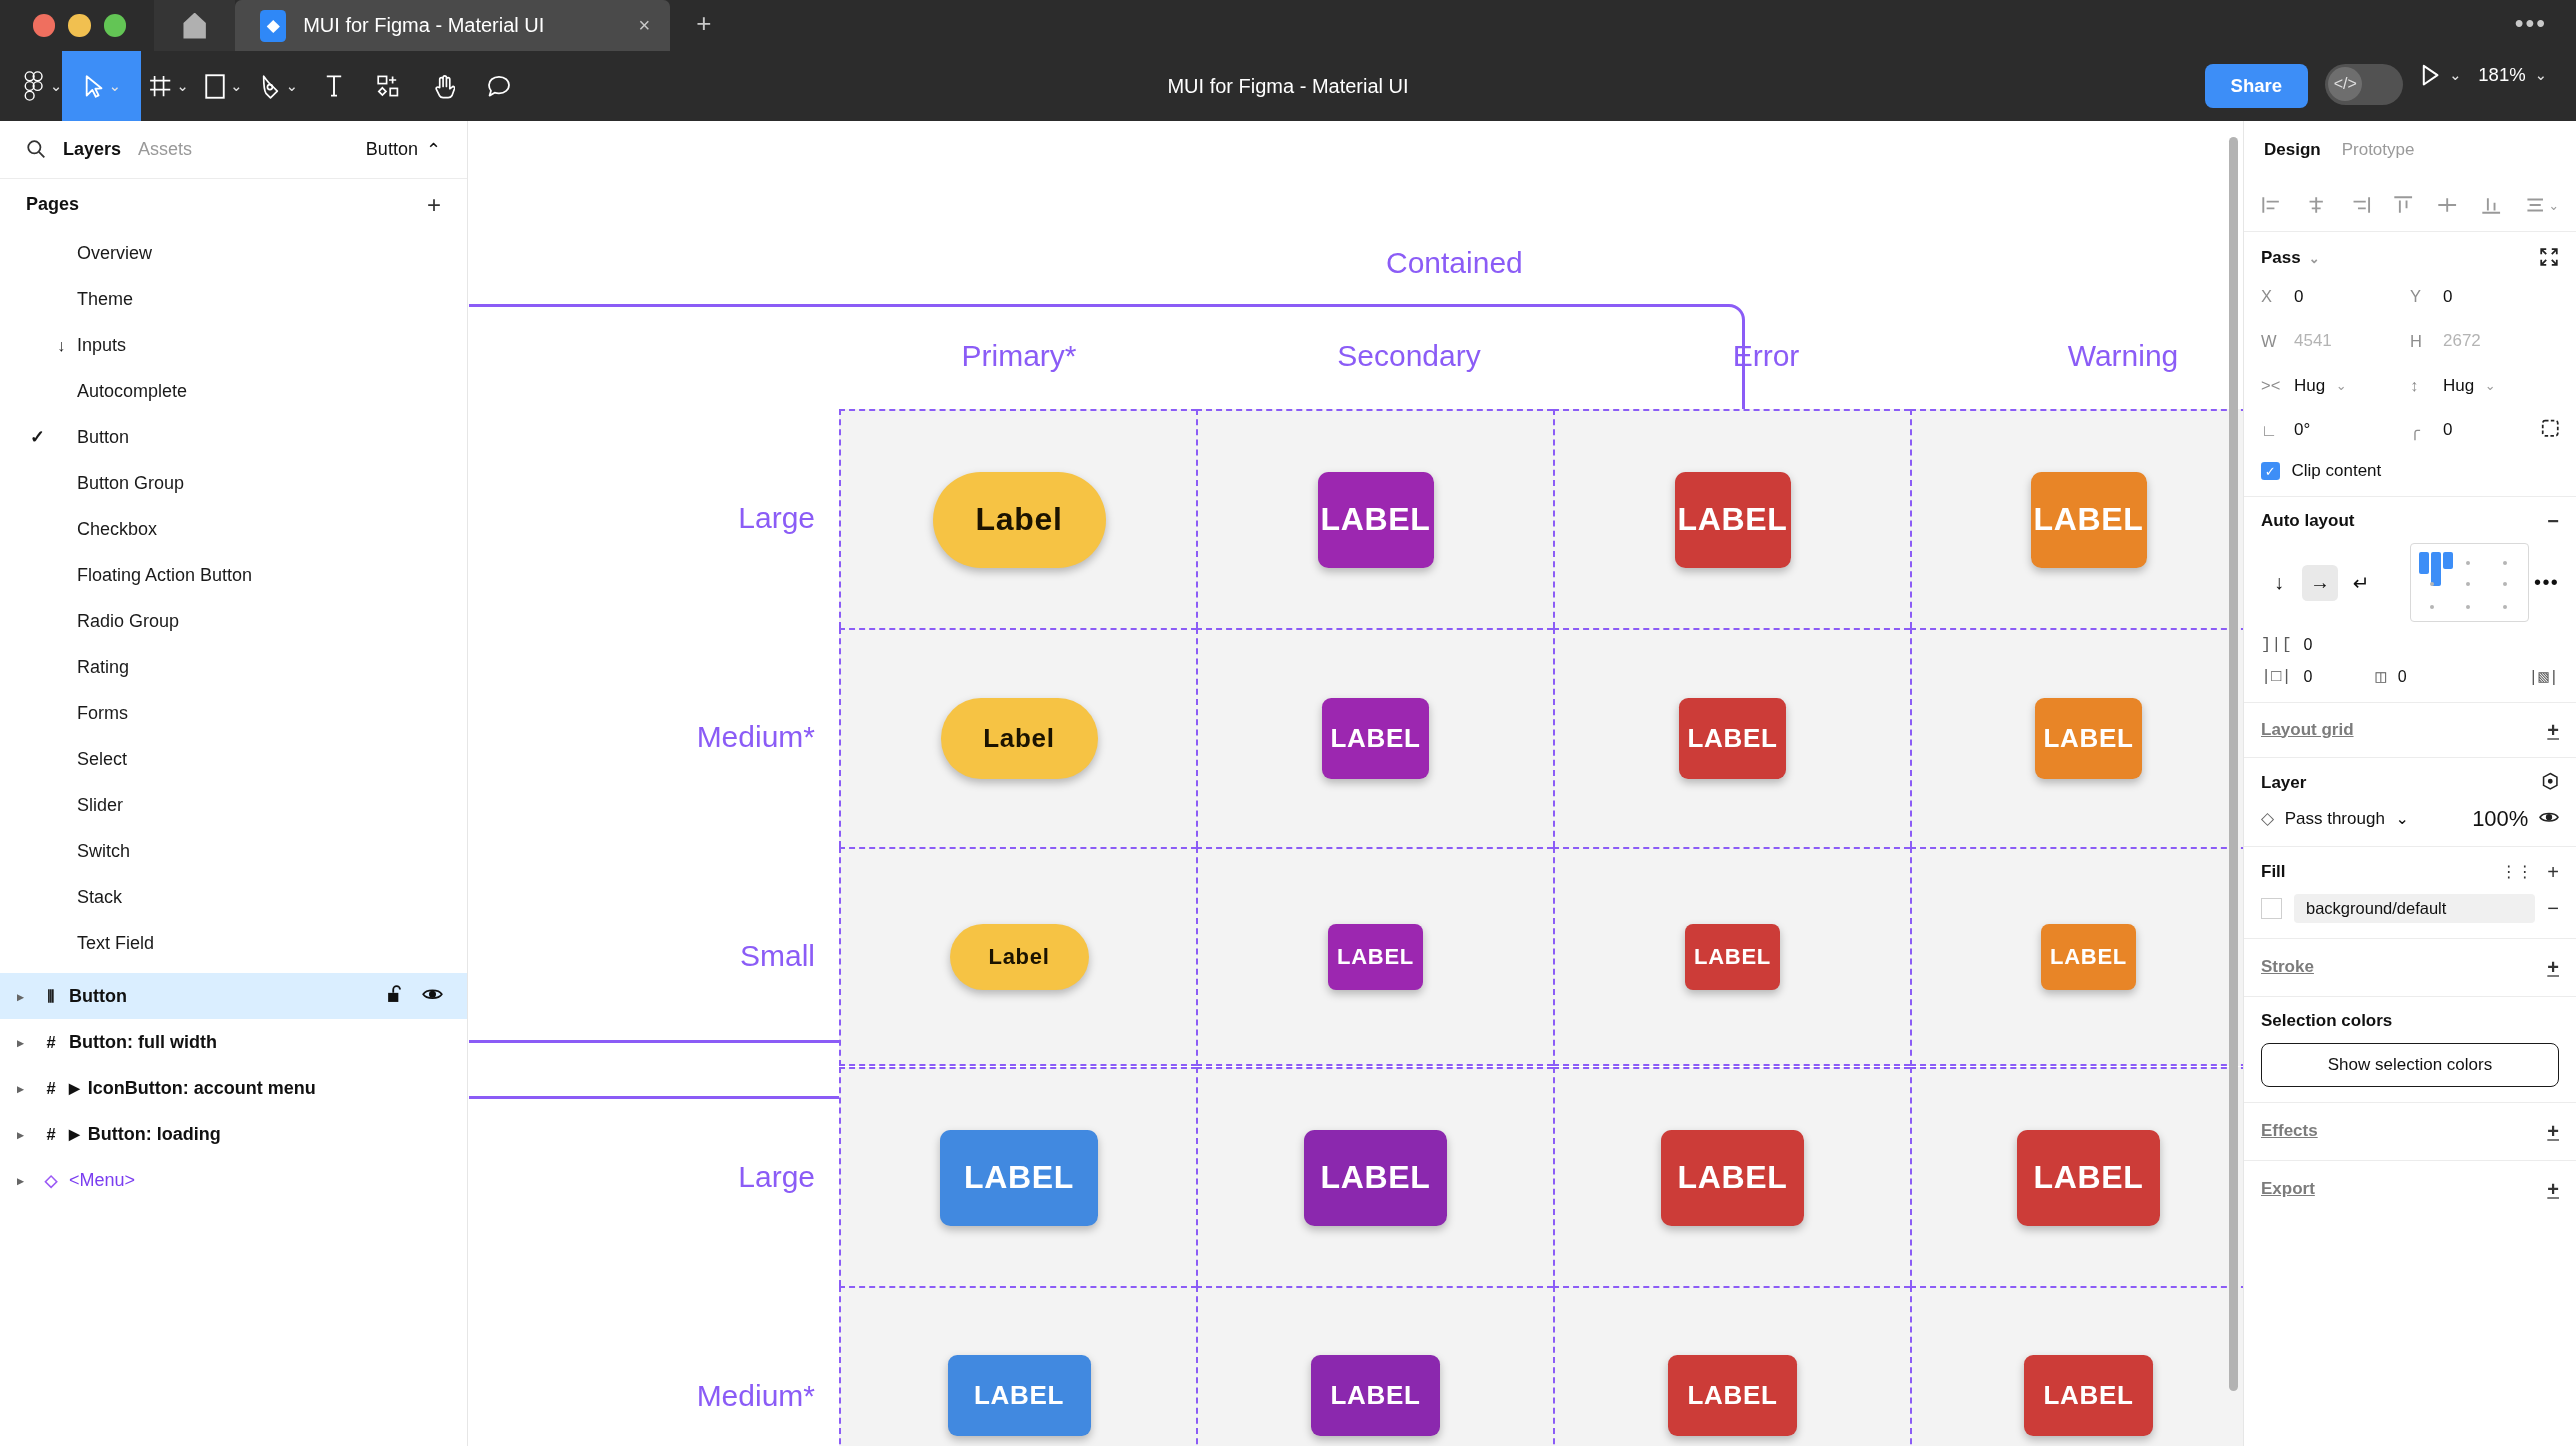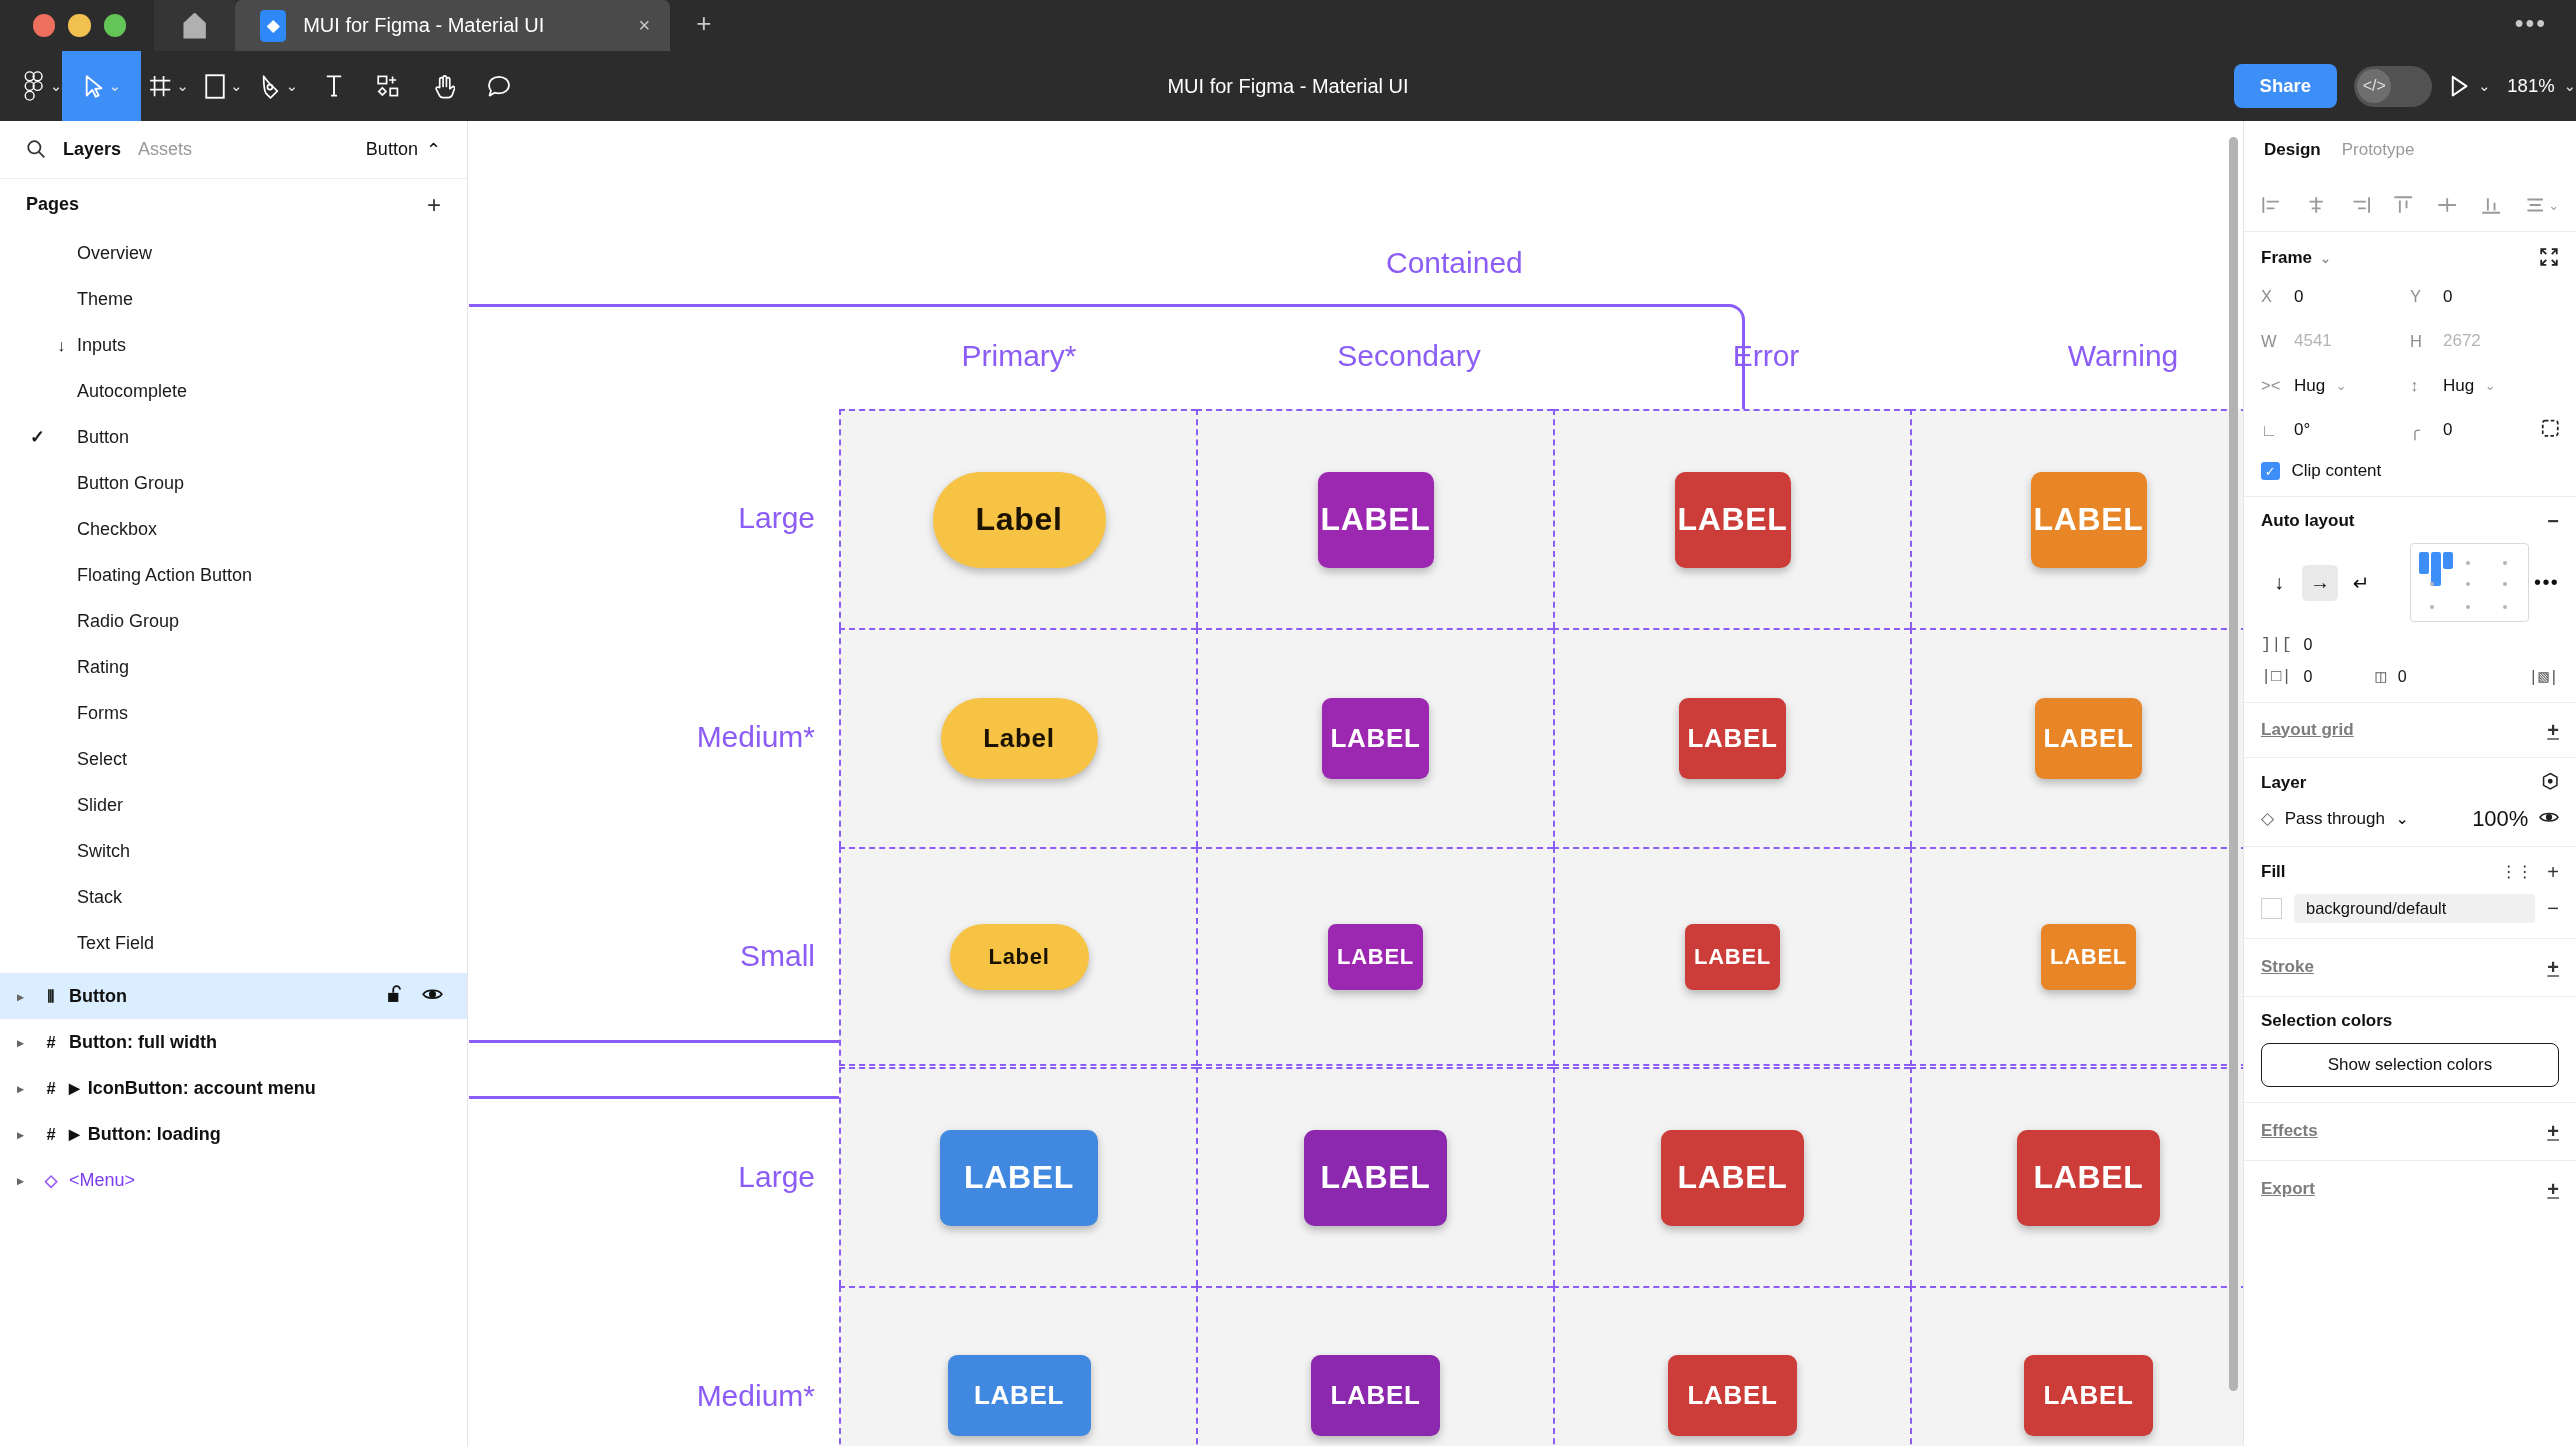--- a/index.html
+++ b/index.html
@@ -56,21 +56,21 @@
     height: 70px; min-width: 55px; display: flex; align-items: center;
     justify-content: center; gap: 5.3px; color: #ffffff; cursor: pointer;
   }
   .tb-btn.active { background: #3d8ef7; }
   .tb-btn svg { display: block; }
   .chev { font-size: 14.5px; color: #e3e3e3; }
   .tb-title {
     position: absolute; left: 0; right: 0; text-align: center;
     color: #ffffff; font-size: 20px; pointer-events: none;
   }
-  .tb-right { margin-left: auto; display: flex; align-items: center; gap: 17px; }
+  .tb-right { margin-left: auto; display: flex; align-items: flex-start; gap: 17px; padding-right: 29px; }
   .share-btn {
     background: #3d8ef7; color: #fff; font-size: 18.5px; font-weight: bold;
     padding: 11.2px 26px; border-radius: 8px; border: none; cursor: pointer;
   }
   .dev-toggle {
     width: 78px; height: 41px; background: #525252; border-radius: 20.5px;
     display: flex; align-items: center; padding: 3.3px; cursor: pointer;
   }
   .dev-knob {
     width: 34px; height: 34px; border-radius: 50%; background: #6e6e6e;
@@ -578,21 +578,21 @@
       <svg width="22.4" height="20" viewBox="0 0 20 18" fill="none" stroke="#999" stroke-width="1.7">
         <path d="M3 4 H17 M5 9 H15 M3 14 H17"></path>
         </svg>
       <span style="font-size:12.5px;color:#999">⌄</span>
     </span>
   </div>
 
   <div class="sec">
     <div class="sec-head">
       <span style="display:flex;align-items:center;gap:8px">
-        <span>Frame</span>
+        <span>Pass</span>
         <span style="font-size:13px;color:#999">⌄</span>
       </span>
       <span class="icon-btn">
         <svg width="20" height="20" viewBox="0 0 18 18" fill="none" stroke="#222" stroke-width="1.6">
           <path d="M2 2 L6.5 6.5 M6.5 2 H2 V6.5"></path>
           <path d="M16 2 L11.5 6.5 M11.5 2 H16 V6.5"></path>
           <path d="M2 16 L6.5 11.5 M6.5 16 H2 V11.5"></path>
           <path d="M16 16 L11.5 11.5 M11.5 16 H16 V11.5"></path>
         </svg>
       </span>

